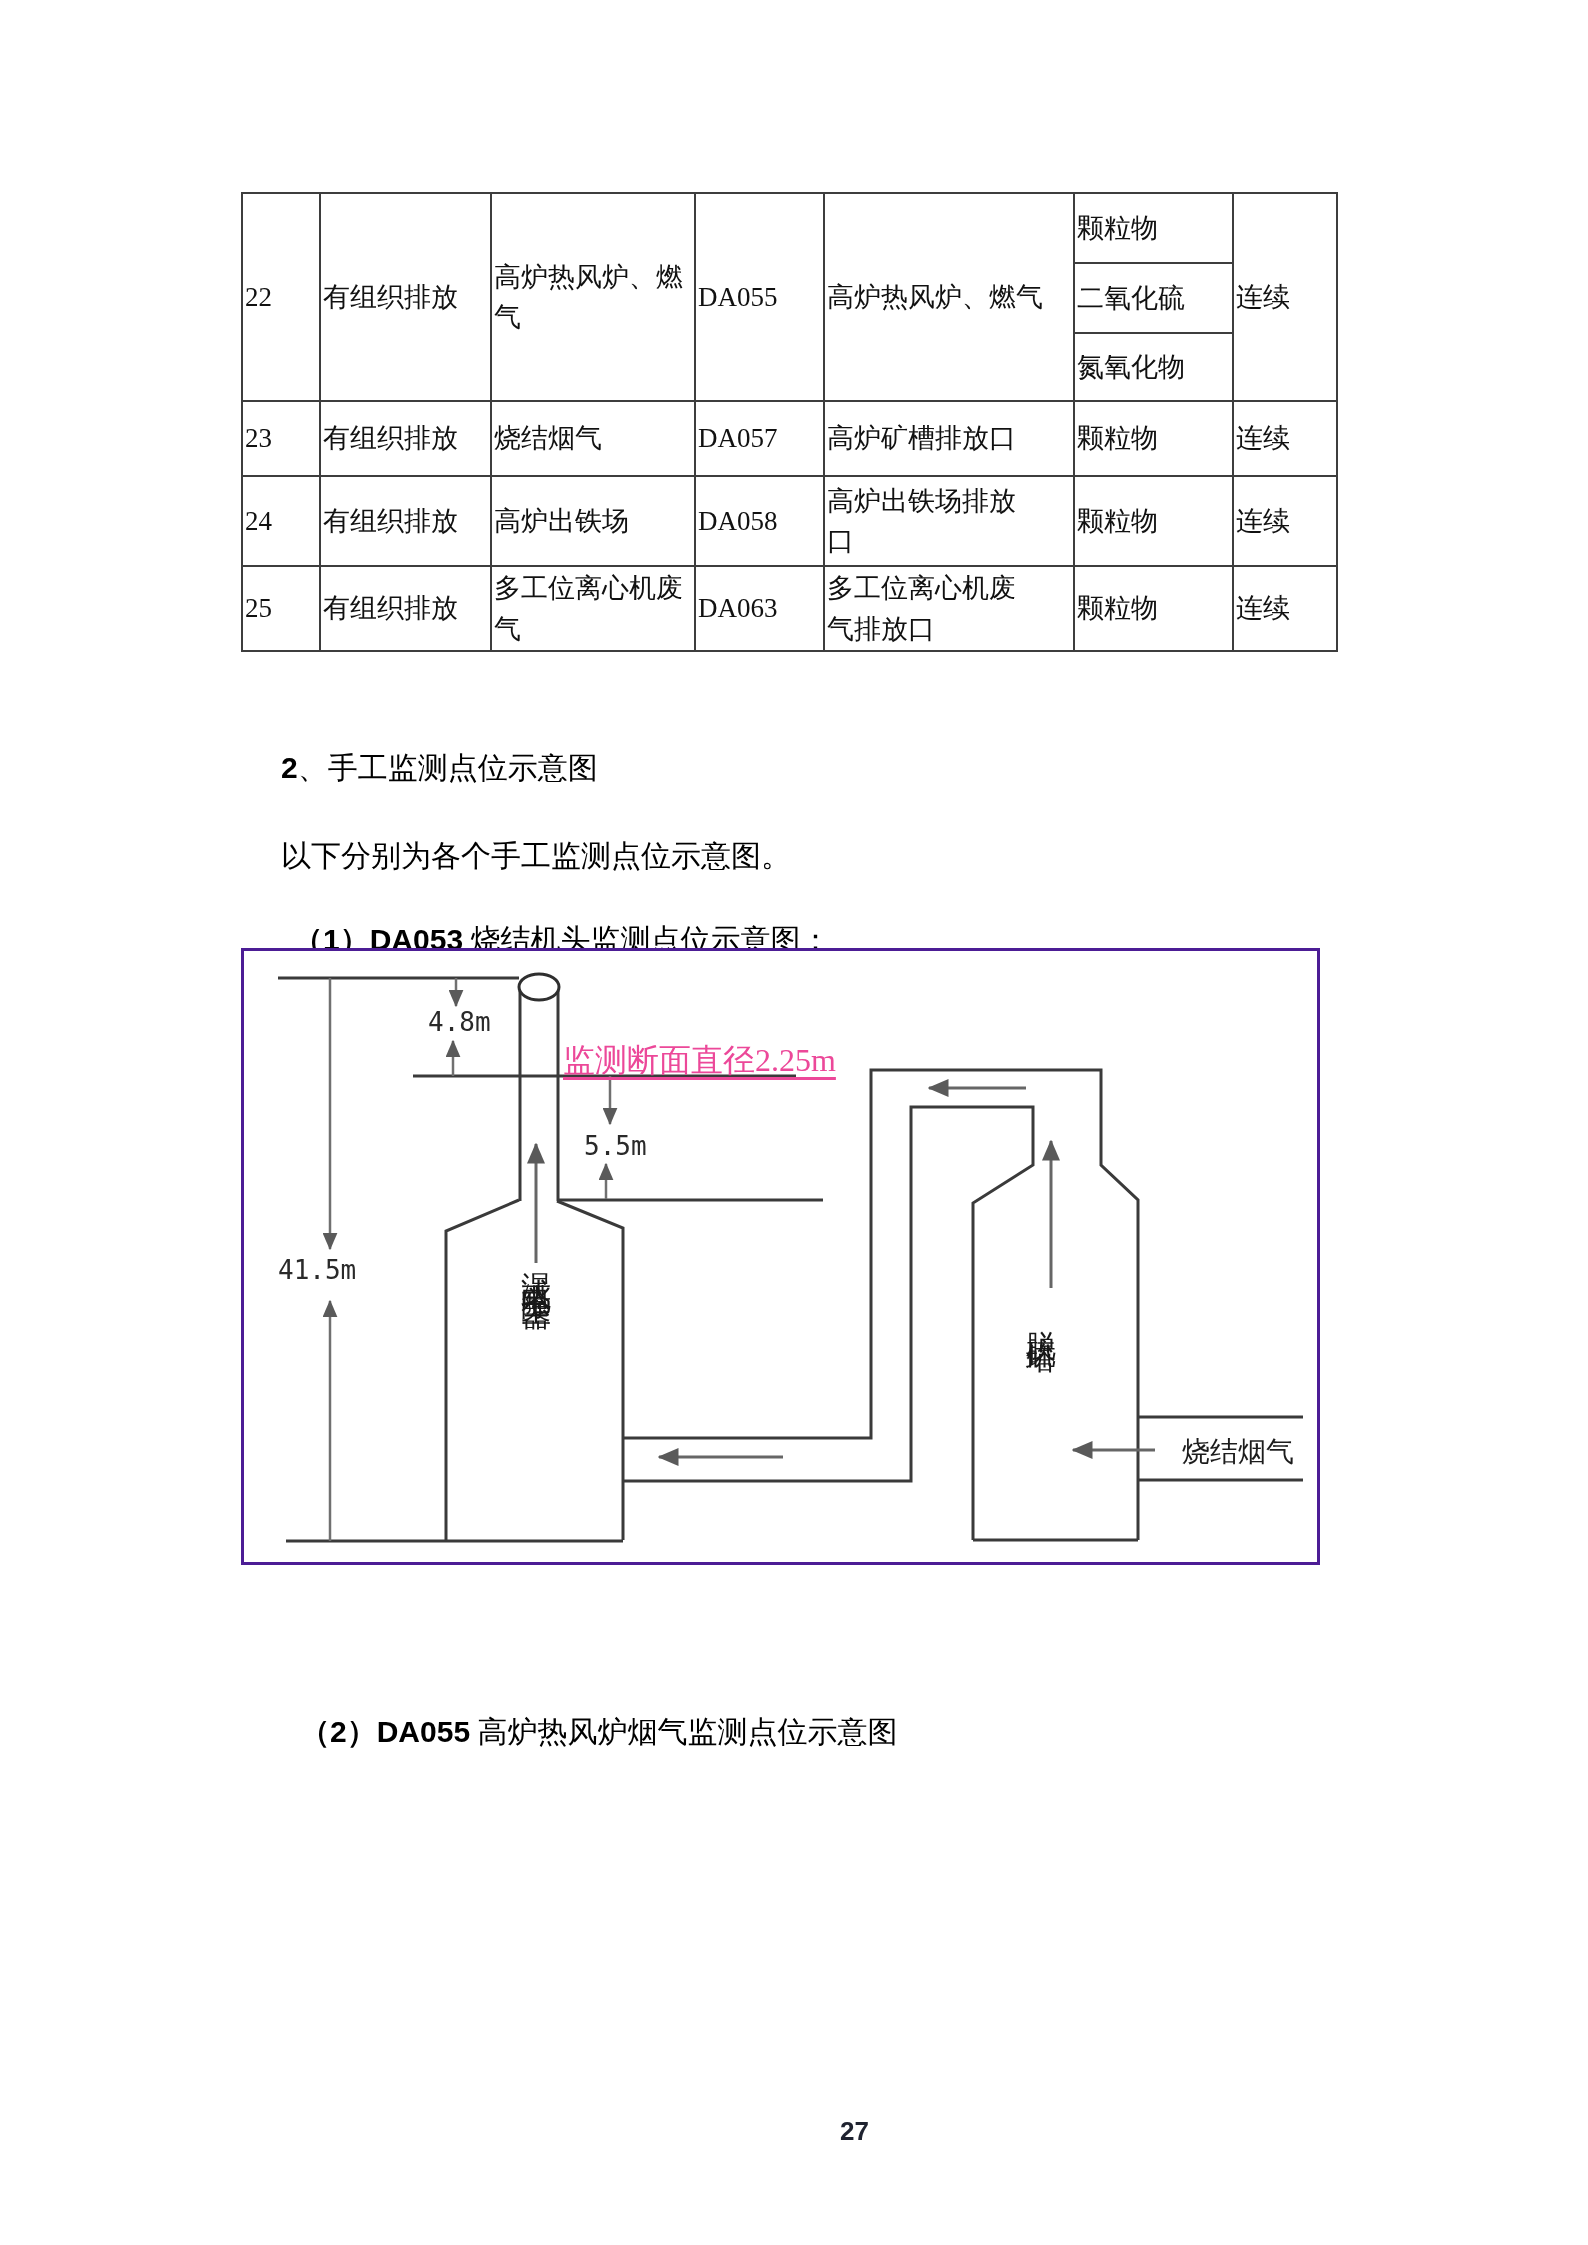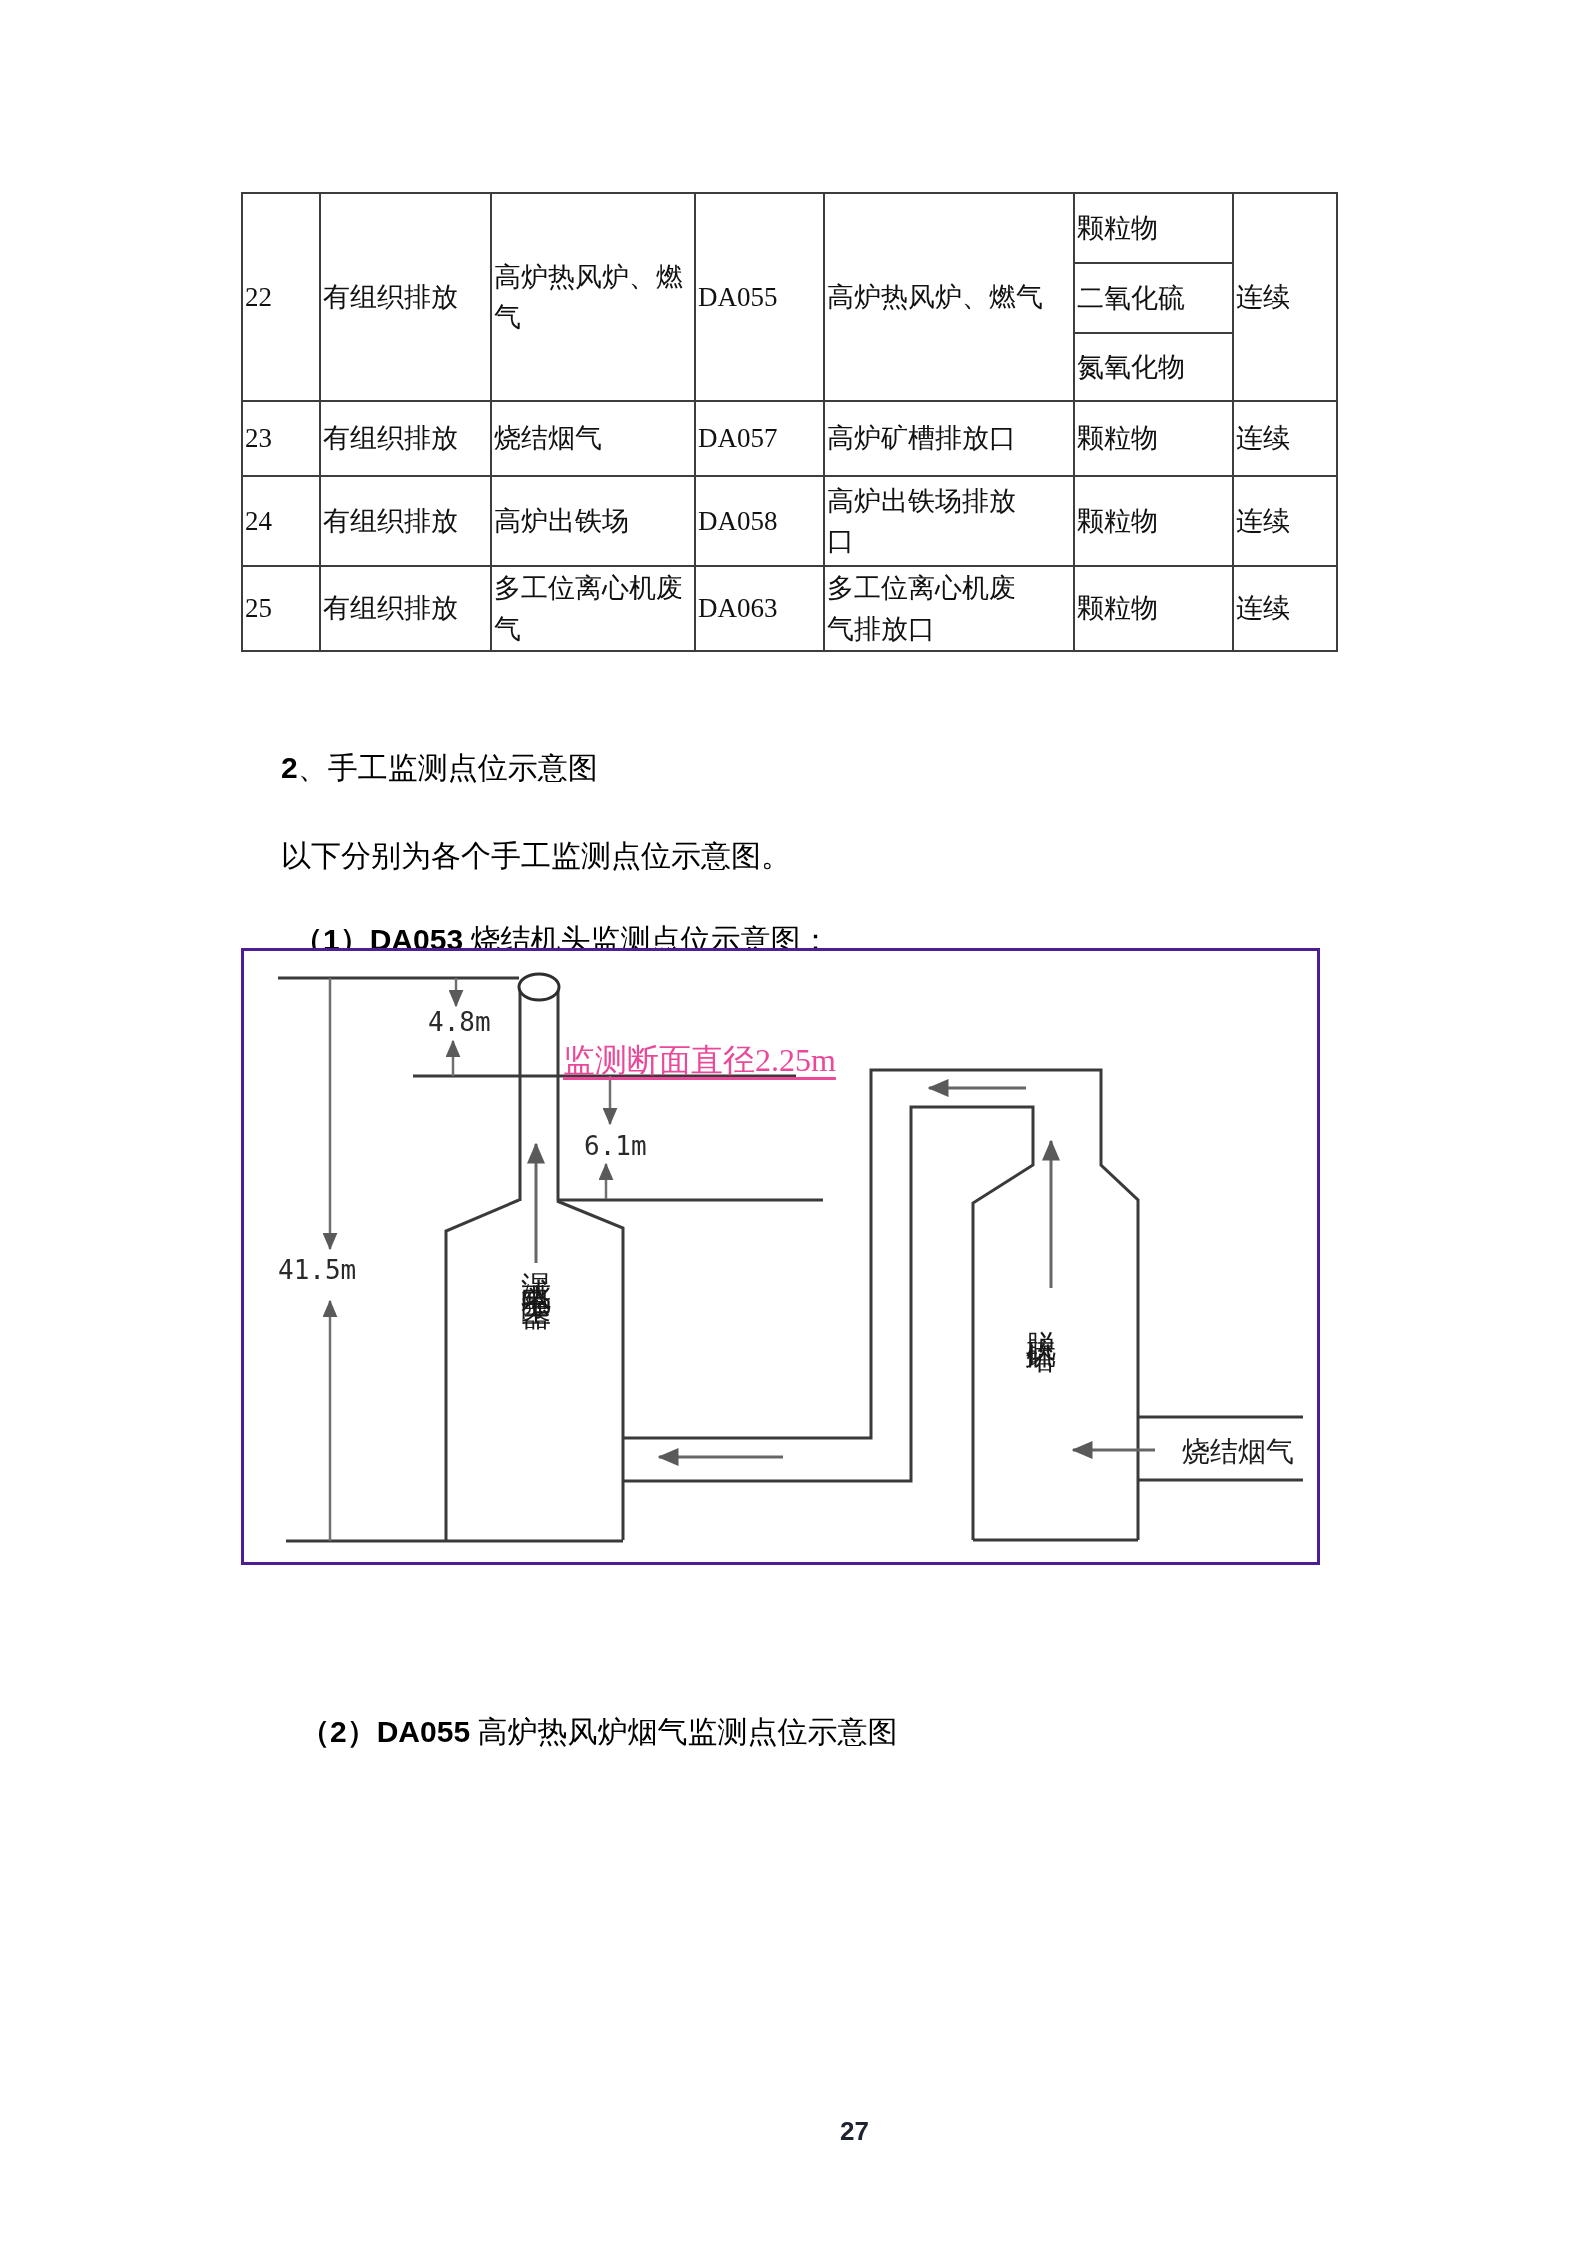--- a/index.html
+++ b/index.html
@@ -151,21 +151,21 @@
       <g stroke="#666666" stroke-width="3" fill="none">
         <line x1="292" y1="312" x2="292" y2="193" marker-end="url(#ah)"></line>
         <line x1="807" y1="337" x2="807" y2="190" marker-end="url(#ah)"></line>
         <line x1="782" y1="137" x2="685" y2="137" marker-end="url(#ah)"></line>
         <line x1="539" y1="506" x2="415" y2="506" marker-end="url(#ah)"></line>
         <line x1="911" y1="499" x2="829" y2="499" marker-end="url(#ah)"></line>
       </g>
     </svg>
     <div class="dlabel dim" id="lbl-48">4.8m</div>
     <div class="dlabel" id="lbl-section">监测断面直径2.25m</div>
-    <div class="dlabel dim" id="lbl-92">6.1m</div>
+    <div class="dlabel dim" id="lbl-92">5.5m</div>
     <div class="dlabel dim" id="lbl-415">41.5m</div>
     <div class="dlabel vtext" id="lbl-wesp">湿式电除尘器</div>
     <div class="dlabel vtext" id="lbl-tower">脱硫塔</div>
     <div class="dlabel" id="lbl-inlet">烧结烟气</div>
   </div>
 
   <div class="heading" id="h-item2"><span class="num">（2）DA055</span><span> 高炉热风炉烟气监测点位示意图</span></div>
 
   <div id="page-num">27</div>
 

